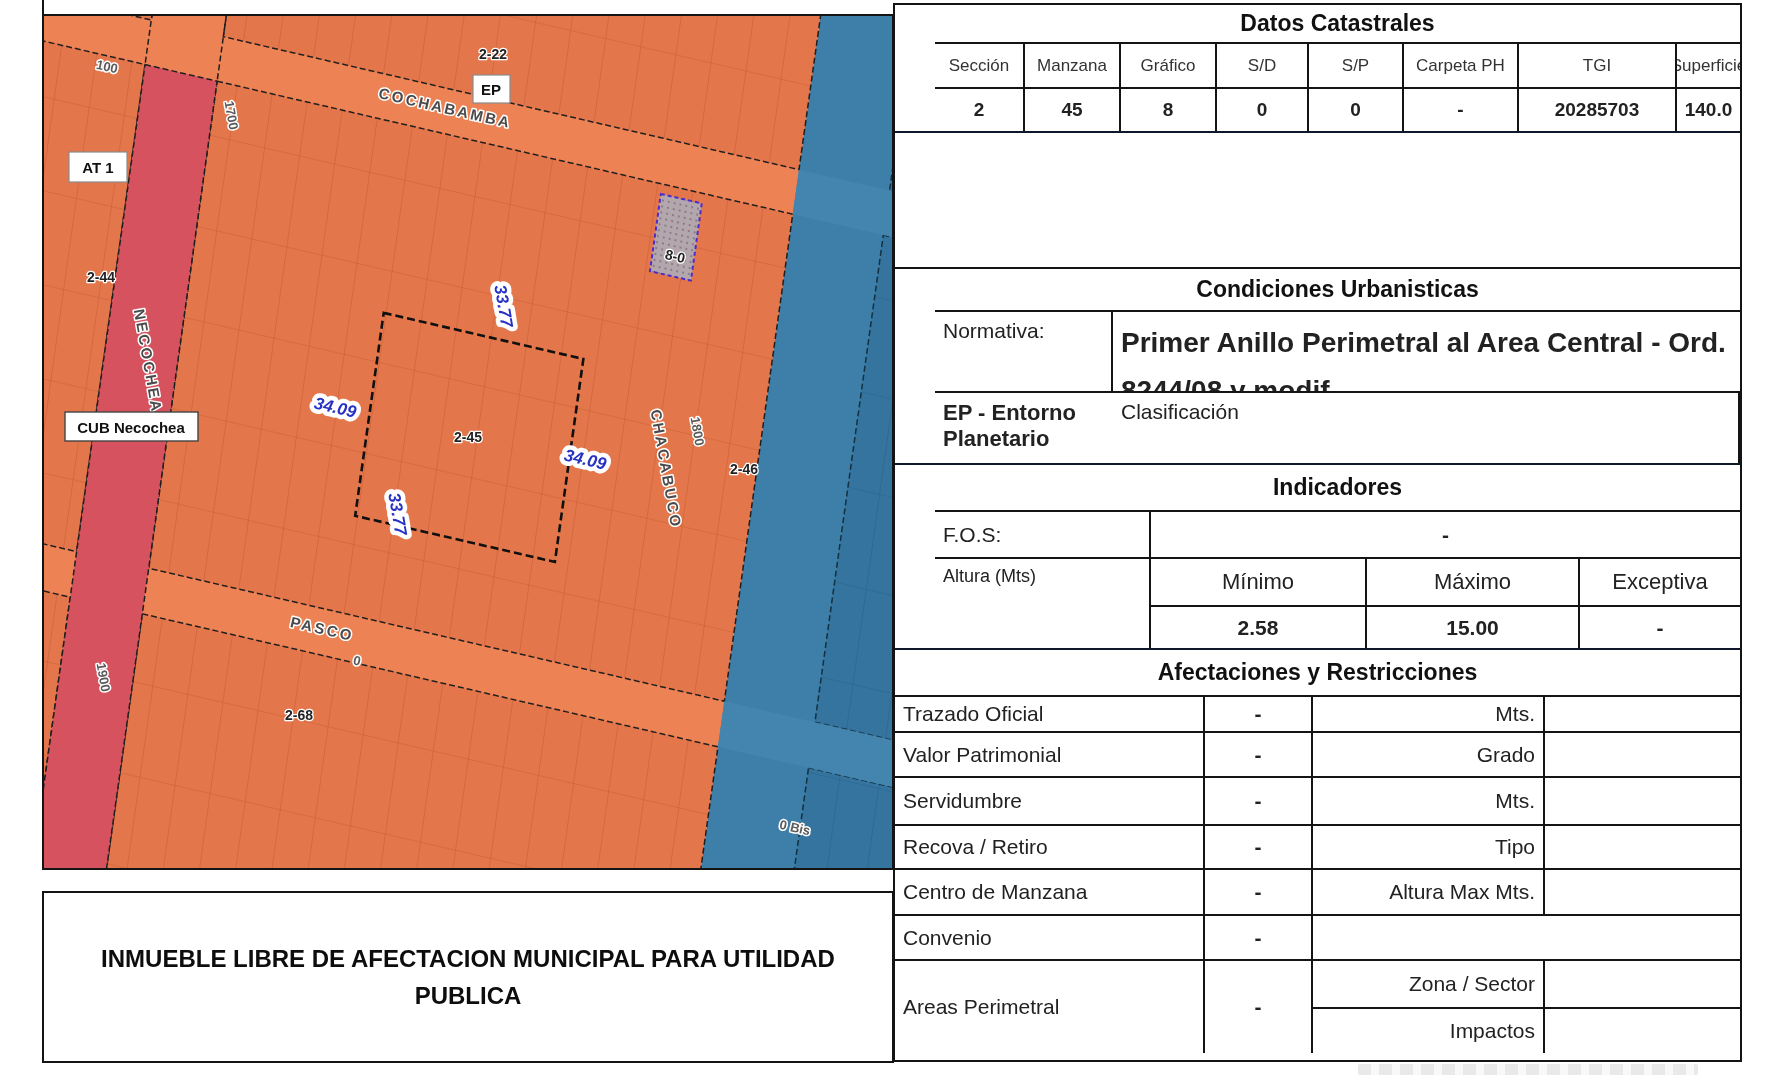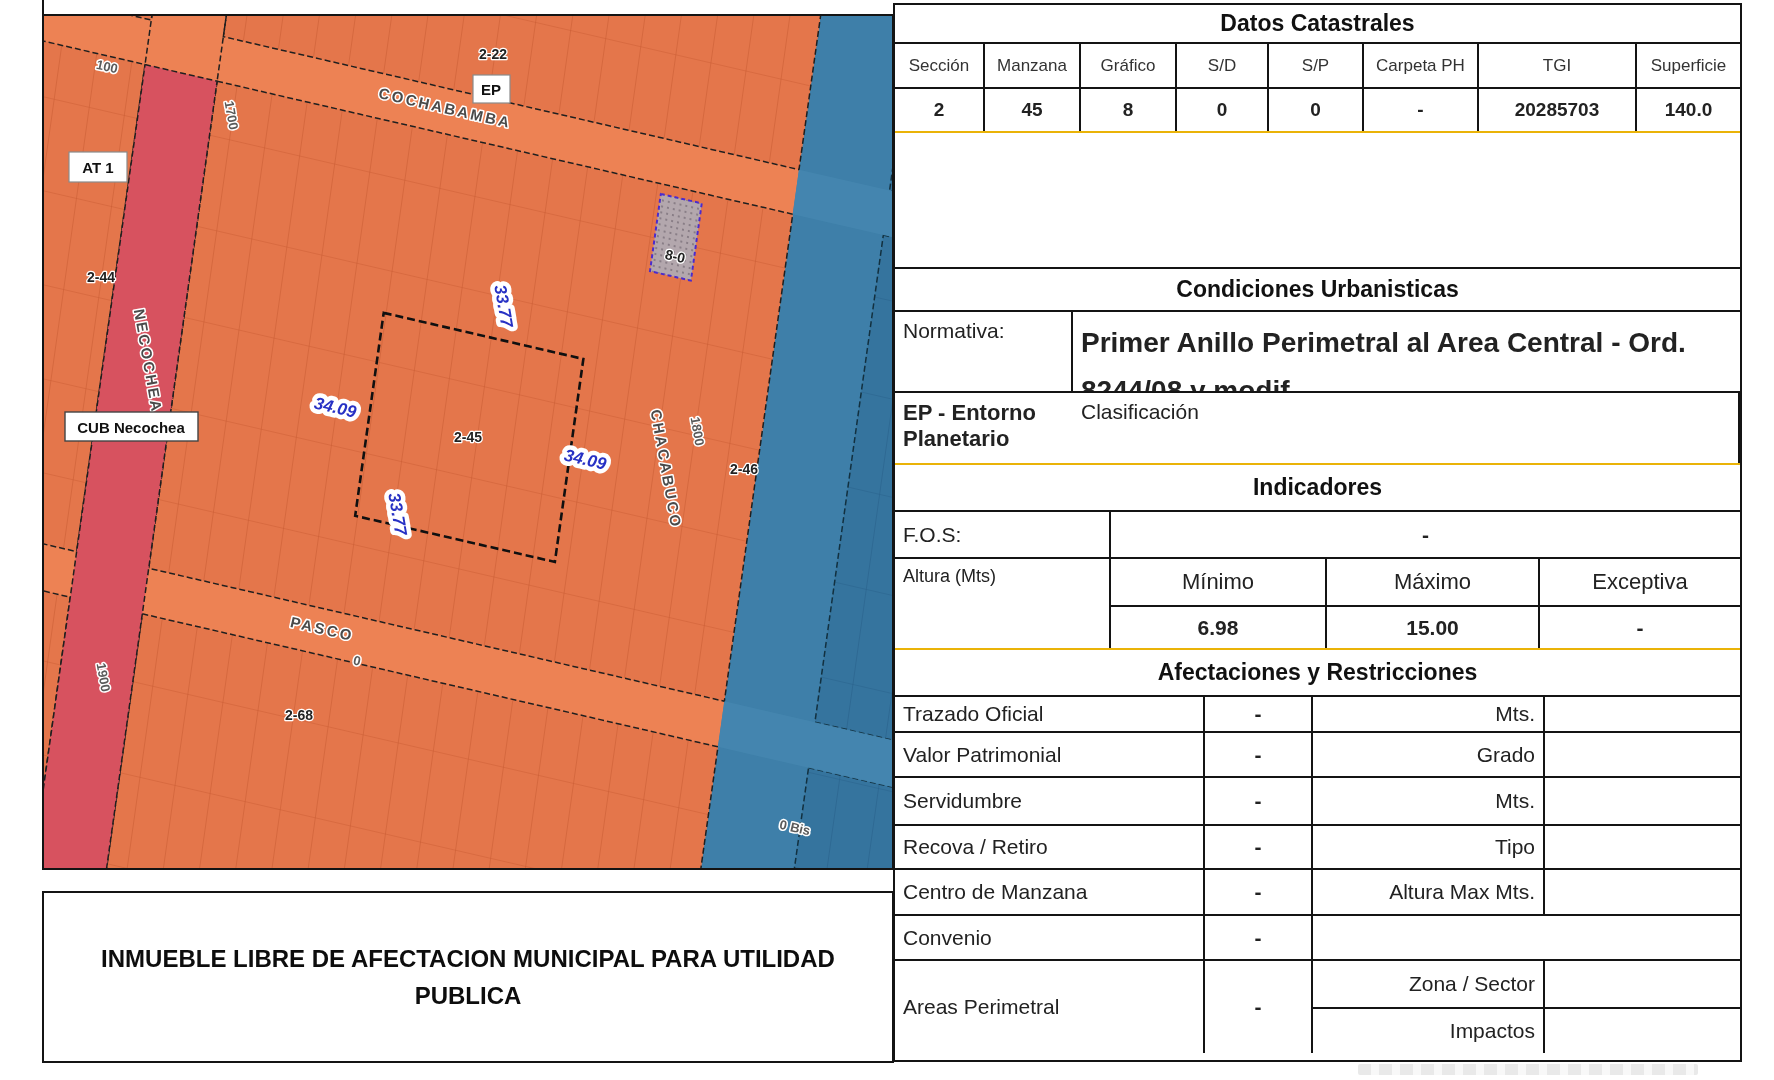--- a/index.html
+++ b/index.html
@@ -15,21 +15,21 @@
   text.street{font-size:15px;letter-spacing:2.5px;}
   text.num{font-size:13px;fill:#5a5a5a;}
   text.blk{font-size:14px;fill:#222;stroke-width:2.5px;font-weight:600;}
   text.chip{font-size:17px;fill:#2731C4;stroke-width:9px;font-style:italic;font-weight:700;}
   text.boxlab{font-size:15px;fill:#111;font-weight:700;text-anchor:middle;stroke:none;}
 
   
   .panel{position:absolute;left:893px;top:3px;width:849px;height:1059px;
          border:2px solid #141414;box-sizing:border-box;background:#fff;}
   .sec{box-sizing:border-box;width:100%;}
-  .bb{border-bottom:2px solid #eab308;}
+  .bb{border-bottom:2px solid #0f172a;padding-left:40px;}
   .bt{border-top:2px solid #141414;}
   .row{display:grid;box-sizing:border-box;}
   .cell{box-sizing:border-box;display:flex;align-items:center;overflow:hidden;
         border-right:2px solid #141414;padding:0 8px;font-size:21px;color:#222;}
   .cell.last{border-right:none;}
   .cc{justify-content:center;text-align:center;padding:0 2px;}
   .cr{justify-content:flex-end;text-align:right;padding-left:44px;}
   .top{align-items:flex-start;padding-top:7px;}
   .b{font-weight:700;}
   .title-row{display:flex;align-items:center;justify-content:center;
@@ -187,21 +187,21 @@
     <div class="title-row" style="height:45px">Indicadores</div>
     <div class="row bt" style="grid-template-columns:216px auto;height:47px">
       <div class="cell">F.O.S:</div>
       <div class="cell cc b last">-</div>
     </div>
     <div class="row bt" style="grid-template-columns:216px 216px 213px auto;grid-template-rows:46px 43px">
       <div class="cell top" style="grid-row:1/3;font-size:18px">Altura (Mts)</div>
       <div class="cell cc" style="font-size:22px">Mínimo</div>
       <div class="cell cc" style="font-size:22px">Máximo</div>
       <div class="cell cc last" style="font-size:22px">Exceptiva</div>
-      <div class="cell cc b bt" style="font-size:21px">6.98</div>
+      <div class="cell cc b bt" style="font-size:21px">2.58</div>
       <div class="cell cc b bt" style="font-size:21px">15.00</div>
       <div class="cell cc b bt last" style="font-size:21px">-</div>
     </div>
   </div>
 
   <div class="sec">
     <div class="title-row" style="height:45px">Afectaciones y Restricciones</div>
 
     <div class="row bt" style="grid-template-columns:310px 108px 232px auto;height:36px">
       <div class="cell">Trazado Oficial</div>

